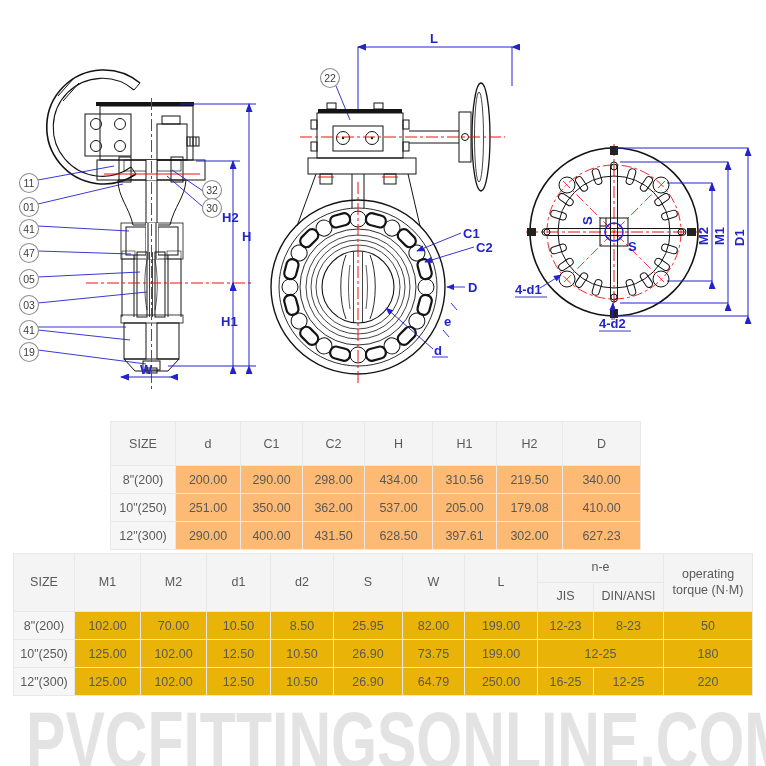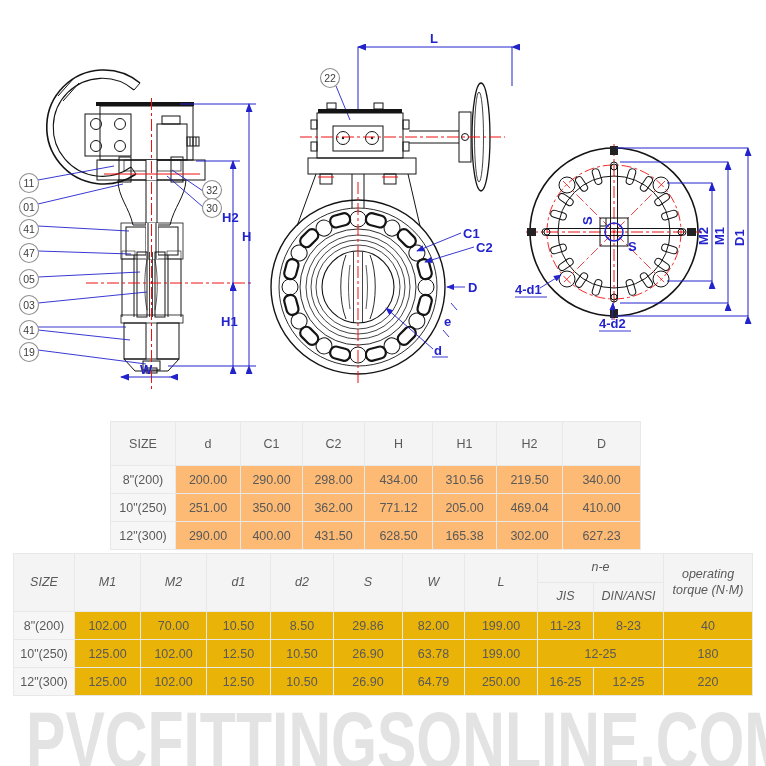--- a/index.html
+++ b/index.html
@@ -19,21 +19,21 @@
 
   
   table{border-collapse:collapse;table-layout:fixed;color:#595959;}
   td,th{border:1px solid #e8e8e8;text-align:center;vertical-align:middle;
         font-weight:normal;overflow:hidden;}
   #table1{position:absolute;left:110px;top:421px;width:530px;font-size:12.5px;}
   #table1 th{background:#f4f4f4;height:41px;}
   #table1 td{height:25px;background:#fdba74;}
   #table1 td.sizecol{background:#f6f6f6;}
   #table2{position:absolute;left:13px;top:553px;width:739px;font-size:12.5px;}
-  #table2 th{background:#f4f4f4;height:26px;line-height:1.25;font-style:italic;}
+  #table2 th{background:#f4f4f4;height:26px;line-height:1.25;}
   #table2 td{height:25px;background:#eab308;}
   #table2 td.sizecol{background:#f6f6f6;}
 
   
   #watermark{position:absolute;left:26px;top:700px;font-size:82px;font-weight:bold;
              color:#e3e3e3;white-space:nowrap;letter-spacing:0px;
              transform:scale(0.72,1);transform-origin:left top;line-height:1;}
 </style>
 </head>
 <body>
@@ -384,32 +384,32 @@
     <td>434.00</td>
     <td>310.56</td>
     <td>219.50</td>
     <td>340.00</td>
   </tr>
   <tr>
     <td class="sizecol">10"(250)</td>
     <td>251.00</td>
     <td>350.00</td>
     <td>362.00</td>
-    <td>771.12</td>
+    <td>537.00</td>
     <td>205.00</td>
-    <td>469.04</td>
+    <td>179.08</td>
     <td>410.00</td>
   </tr>
   <tr>
     <td class="sizecol">12"(300)</td>
     <td>290.00</td>
     <td>400.00</td>
     <td>431.50</td>
     <td>628.50</td>
-    <td>165.38</td>
+    <td>397.61</td>
     <td>302.00</td>
     <td>627.23</td>
   </tr>
 </tbody>
     </table>
 
 <table id="table2">
   <colgroup>
         <col style="width:61px">
         <col style="width:66px">
@@ -439,35 +439,35 @@
   <tr>
     <th>JIS</th>
     <th>DIN/ANSI</th>
   </tr>
   <tr>
     <td class="sizecol">8"(200)</td>
     <td>102.00</td>
     <td>70.00</td>
     <td>10.50</td>
     <td>8.50</td>
-    <td>29.86</td>
+    <td>25.95</td>
     <td>82.00</td>
     <td>199.00</td>
-    <td>11-23</td>
+    <td>12-23</td>
     <td>8-23</td>
-    <td>40</td>
+    <td>50</td>
   </tr>
   <tr>
     <td class="sizecol">10"(250)</td>
     <td>125.00</td>
     <td>102.00</td>
     <td>12.50</td>
     <td>10.50</td>
     <td>26.90</td>
-    <td>63.78</td>
+    <td>73.75</td>
     <td>199.00</td>
     <td colspan="2">12-25</td>
     <td>180</td>
   </tr>
   <tr>
     <td class="sizecol">12"(300)</td>
     <td>125.00</td>
     <td>102.00</td>
     <td>12.50</td>
     <td>10.50</td>

